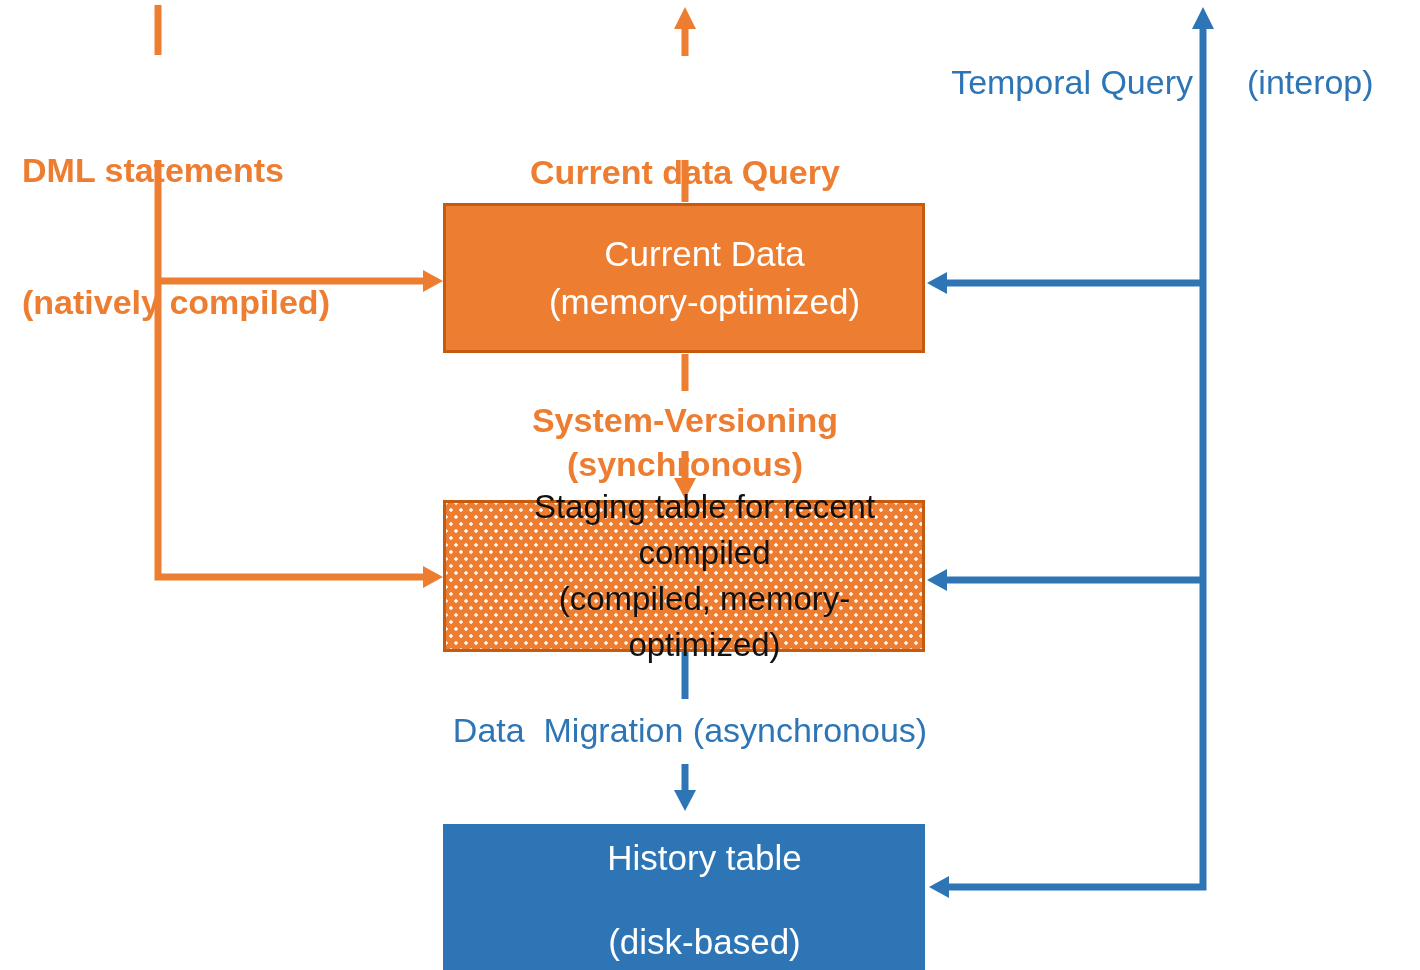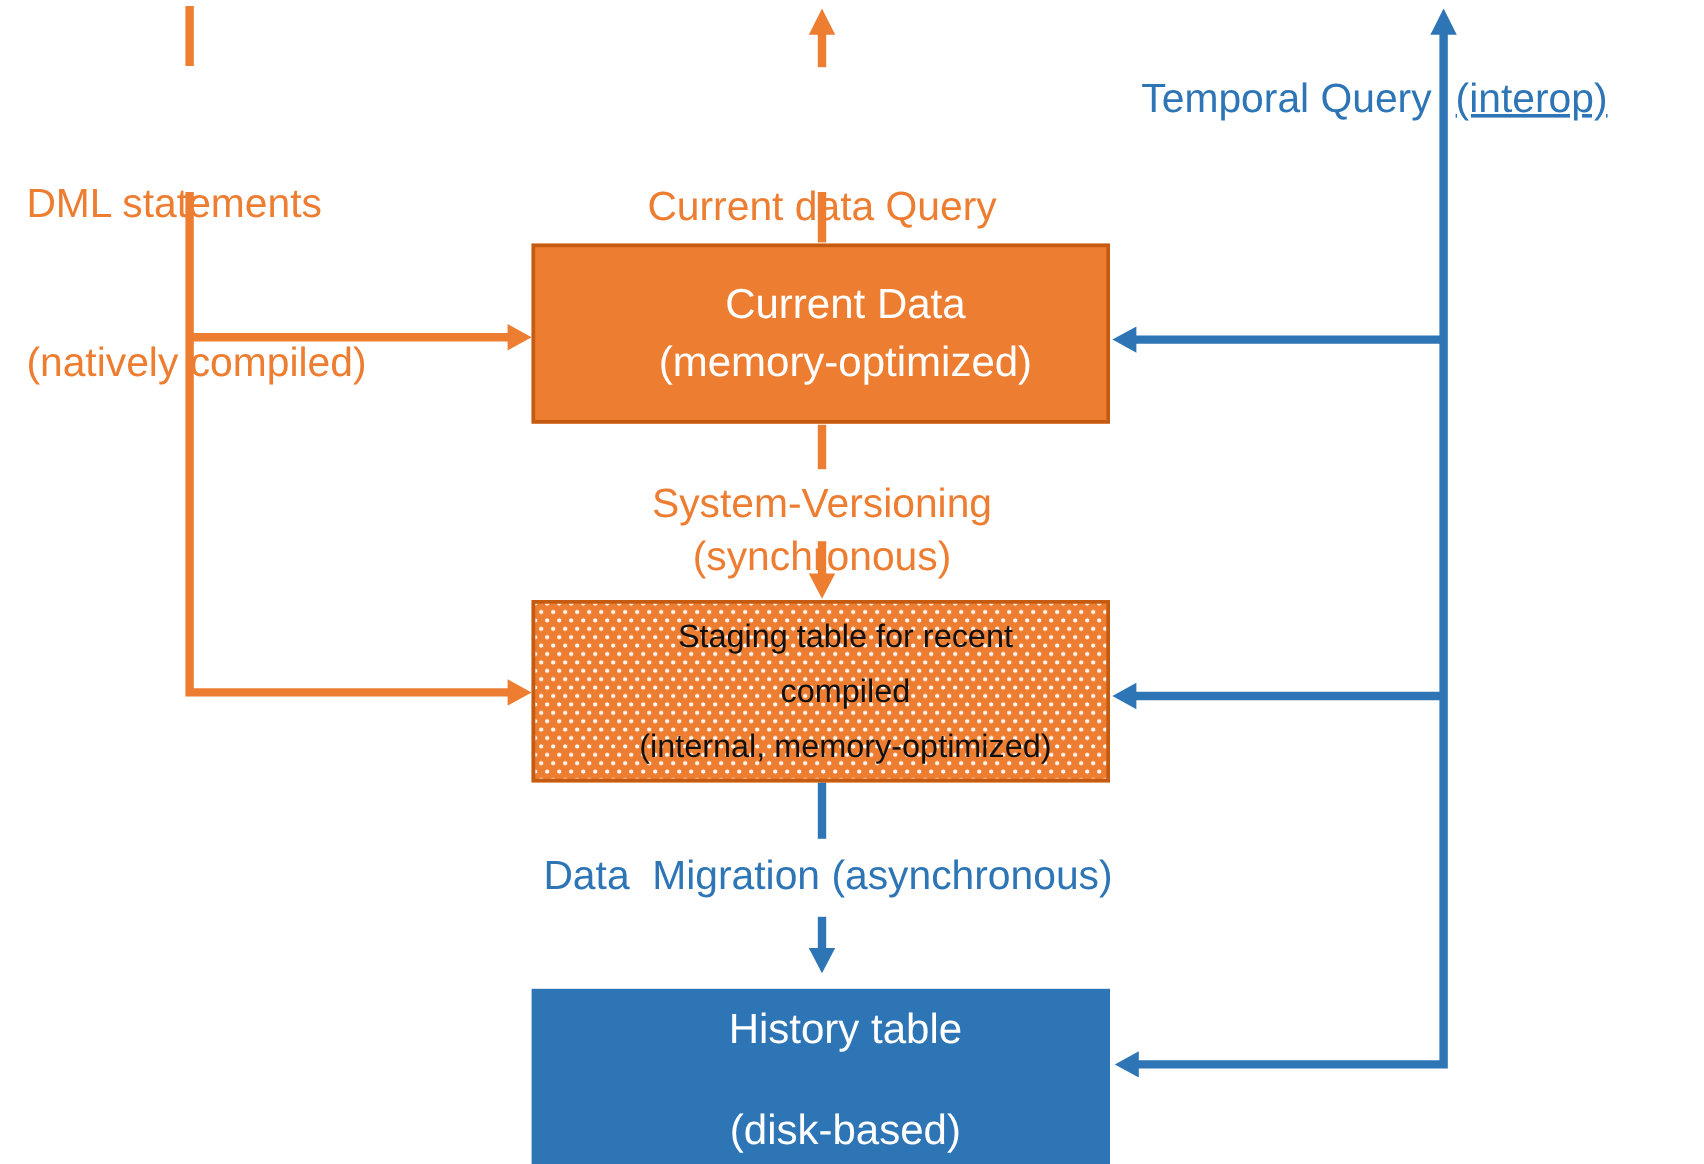--- a/index.html
+++ b/index.html
@@ -18,21 +18,21 @@
     font-family:"Liberation Sans", sans-serif;
     overflow:hidden;
   }
   .connector-layer{position:absolute;left:0;top:0;width:1420px;height:970px;}
   .edge-o{stroke:var(--orange);stroke-width:7;fill:none;}
   .edge-b{stroke:var(--blue);stroke-width:7;fill:none;}
   .arrow-o{fill:var(--orange);stroke:none;}
   .arrow-b{fill:var(--blue);stroke:none;}
 
   .label{position:absolute;font-size:34px;line-height:44px;white-space:pre-wrap;}
-  .label.orange{color:var(--orange);}
+  .label.orange{color:var(--orange);font-weight:bold;}
   .label.blue{color:var(--blue);}
   .label.centered{text-align:center;}
 
   .node{
     position:absolute;left:443px;width:482px;
     display:flex;flex-direction:column;justify-content:center;align-items:center;
     text-align:center;box-sizing:border-box;padding-left:41px;
   }
   .node-current{
     top:203px;height:150px;
@@ -42,21 +42,21 @@
   }
   .node-staging{
     top:500px;height:152px;
     background-color:var(--orange);
     background-image:
       radial-gradient(circle, rgba(255,255,255,.92) 1.5px, rgba(255,255,255,0) 1.9px),
       radial-gradient(circle, rgba(255,255,255,.92) 1.5px, rgba(255,255,255,0) 1.9px);
     background-size:10px 14px;
     background-position:0 0,5px 7px;
     border:3px solid var(--orange-border);
-    color:var(--staging-text);font-size:27px;line-height:46px;
+    color:var(--staging-text);font-size:33px;line-height:46px;
   }
   .node-history{
     top:824px;height:152px;
     background:var(--blue);
     border:none;
     color:var(--box-text);font-size:35px;line-height:48px;gap:36px;
   }
 </style>
 </head>
 <body>
@@ -96,35 +96,35 @@
     <div>DML statements</div>
     <div>(natively compiled)</div>
   </div>
 
   <div class="label orange centered" style="left:443px;top:62px;width:484px;">
     <div>Current data Query</div>
     <div>(natively compiled)</div>
   </div>
 
   <div class="label blue" style="right:227px;top:60px;text-align:center;">Temporal Query</div>
-  <div class="label blue" style="left:1213px;top:60px;text-decoration:underline;">(interop)</div>
+  <div class="label blue" style="left:1247px;top:60px;">(interop)</div>
 
   <div class="label blue centered" style="left:443px;top:708px;width:494px;">Data  Migration (asynchronous)</div>
 
   <div class="label orange centered" style="left:433px;top:398px;width:504px;">System-Versioning (synchronous)</div>
 
   <div class="node node-current">
     <div>Current Data</div>
     <div>(memory-optimized)</div>
   </div>
 
   <div class="node node-staging">
     <div>Staging table for recent</div>
     <div>compiled</div>
-    <div>(internal, memory-optimized)</div>
+    <div>(compiled, memory-optimized)</div>
   </div>
 
   <div class="node node-history">
     <div>History table</div>
     <div>(disk-based)</div>
   </div>
 
 </div>
 
 </body></html>

